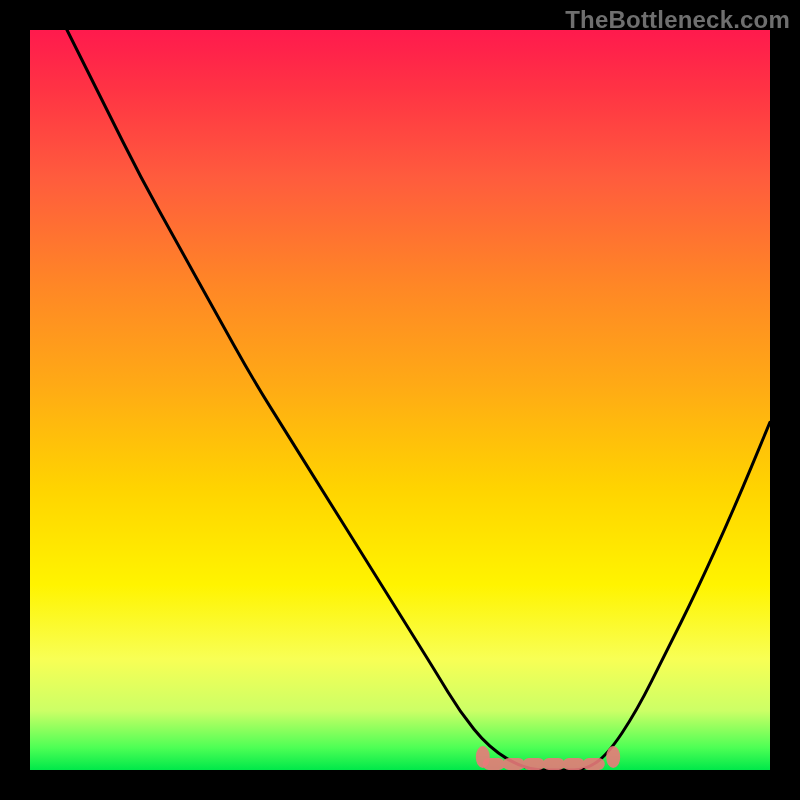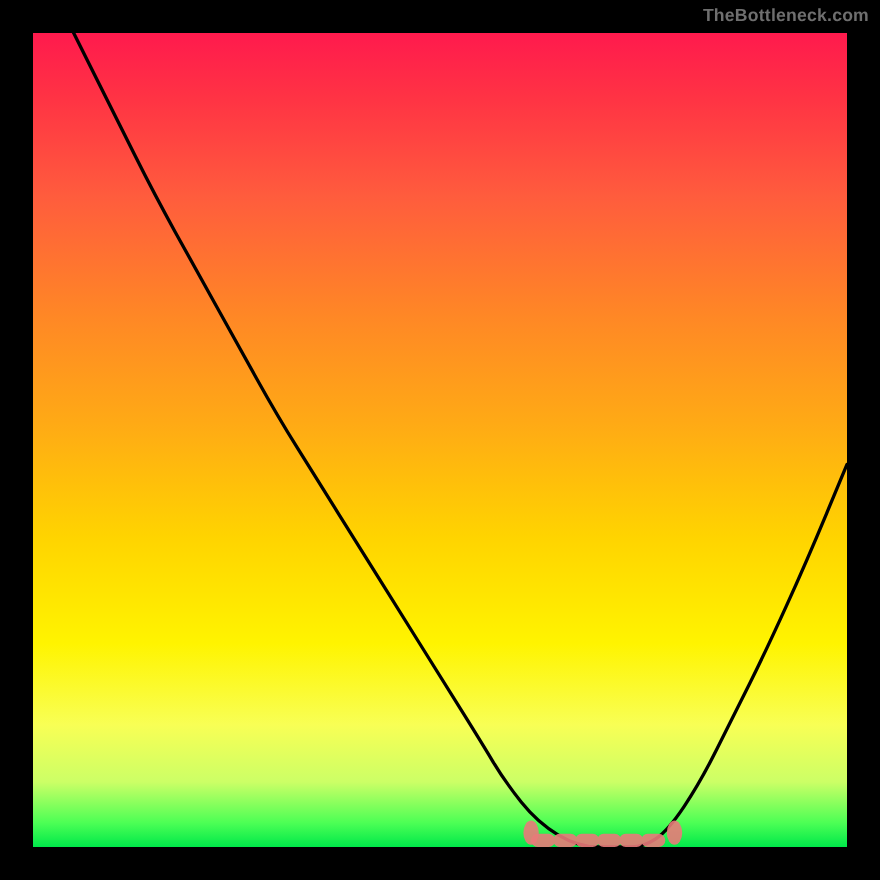--- a/index.html
+++ b/index.html
@@ -36,21 +36,21 @@
       #ccff66 92%,
       #4dff55 97%,
       #00e84a 100%
     );
   }
   .watermark {
     position: absolute;
     top: 6px;
     right: 10px;
     font-family: Arial, Helvetica, sans-serif;
-    font-size: 16px;
+    font-size: 24px;
     font-weight: 600;
     color: #6f6f6f;
     letter-spacing: 0.2px;
   }
   svg.curve {
     position: absolute;
     left: 0;
     top: 0;
     width: 740px;
     height: 740px;

